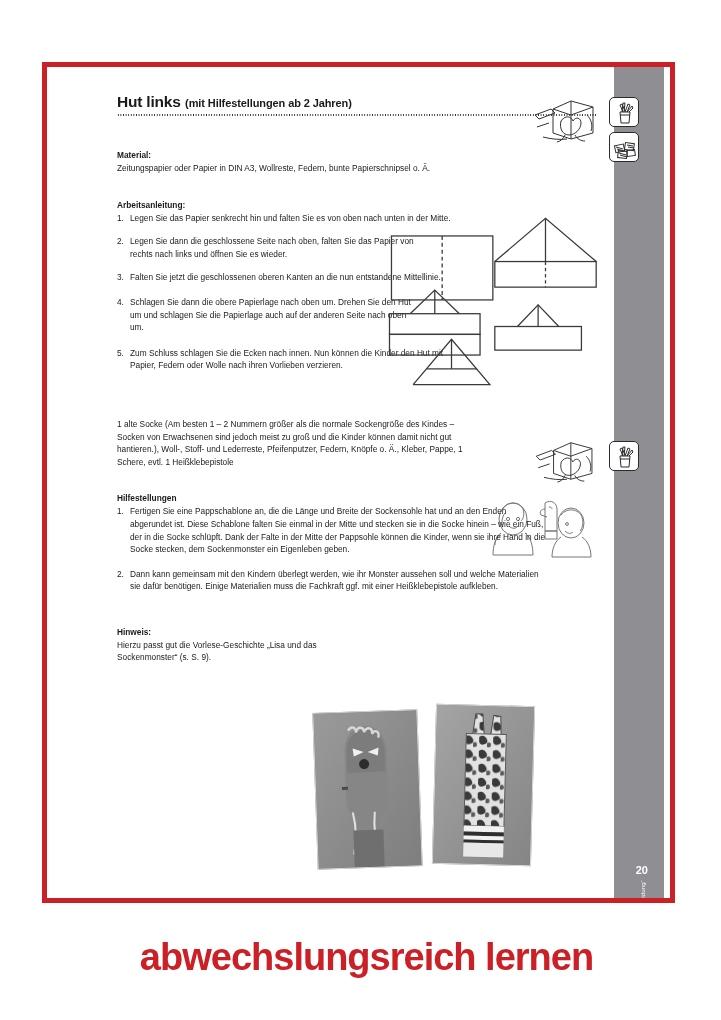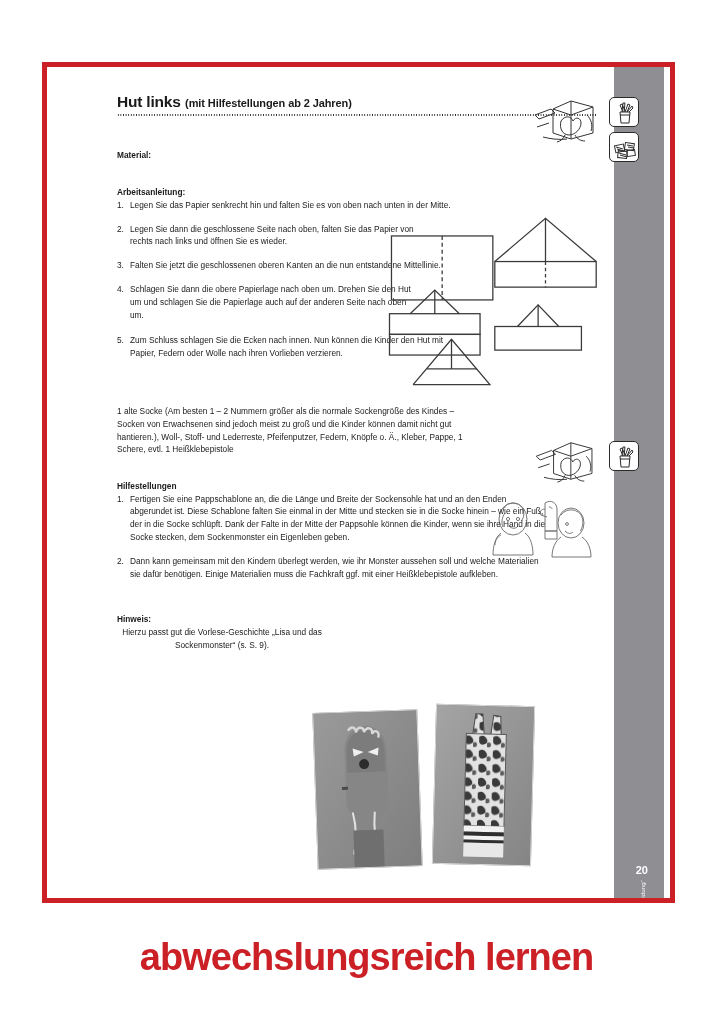--- a/index.html
+++ b/index.html
@@ -252,20 +252,21 @@
     <div id="content">
 
       <div class="section-head">
         <span class="h-main">Hut links</span>
         <span class="h-sub">(mit Hilfestellungen ab 2 Jahren)</span>
         <div class="dotrule"></div>
       </div>
 
       <div class="spacer-md"></div>
       <div class="lbl">Material:</div>
+      <p class="txt">Zeitungspapier oder Papier in DIN A3, Wollreste, Federn, bunte Papierschnipsel o. Ä.</p>
 
       <div class="spacer-md"></div>
       <div class="lbl">Arbeitsanleitung:</div>
 
       <div class="blocks">
         <div class="step" style="margin-bottom:11px;">
           <span class="num">1.</span>
           <span class="body">Legen Sie das Papier senkrecht hin und falten Sie es von oben nach unten in der Mitte.</span>
         </div>
         <div class="step" style="margin-bottom:11px;width:300px;">
@@ -300,21 +301,21 @@
           <span class="body">Fertigen Sie eine Pappschablone an, die die Länge und Breite der Sockensohle hat und an den Enden abgerundet ist. Diese Schablone falten Sie einmal in der Mitte und stecken sie in die Socke hinein – wie ein Fuß, der in die Socke schlüpft. Dank der Falte in der Mitte der Pappsohle können die Kinder, wenn sie ihre Hand in die Socke stecken, dem Sockenmonster ein Eigenleben geben.</span>
         </div>
         <div class="step" style="width:432px;">
           <span class="num">2.</span>
           <span class="body">Dann kann gemeinsam mit den Kindern überlegt werden, wie ihr Monster aussehen soll und welche Materialien sie dafür benötigen. Einige Materialien muss die Fachkraft ggf. mit einer Heißklebepistole aufkleben.</span>
         </div>
       </div>
 
       <div class="spacer-md"></div>
       <div class="lbl">Hinweis:</div>
-      <p class="txt" style="width:210px;text-align:center;">Hierzu passt gut die Vorlese-Geschichte „Lisa und das Sockenmonster“ (s. S. 9).</p>
+      <p class="txt" style="width:210px;">Hierzu passt gut die Vorlese-Geschichte „Lisa und das Sockenmonster“ (s. S. 9).</p>
     </div>
 
     <svg class="diagram-layer" width="633" height="841" viewBox="0 0 633 841">
       <g fill="none" stroke="#3a3a3a" stroke-width="1.3">
 
         <rect x="350" y="170" width="103" height="65"></rect>
         <line x1="401.5" y1="170" x2="401.5" y2="235" stroke-dasharray="4 3"></line>
 
         <rect x="455" y="196" width="103" height="26"></rect>
         <polyline points="455,196 506.5,152 558,196"></polyline>

